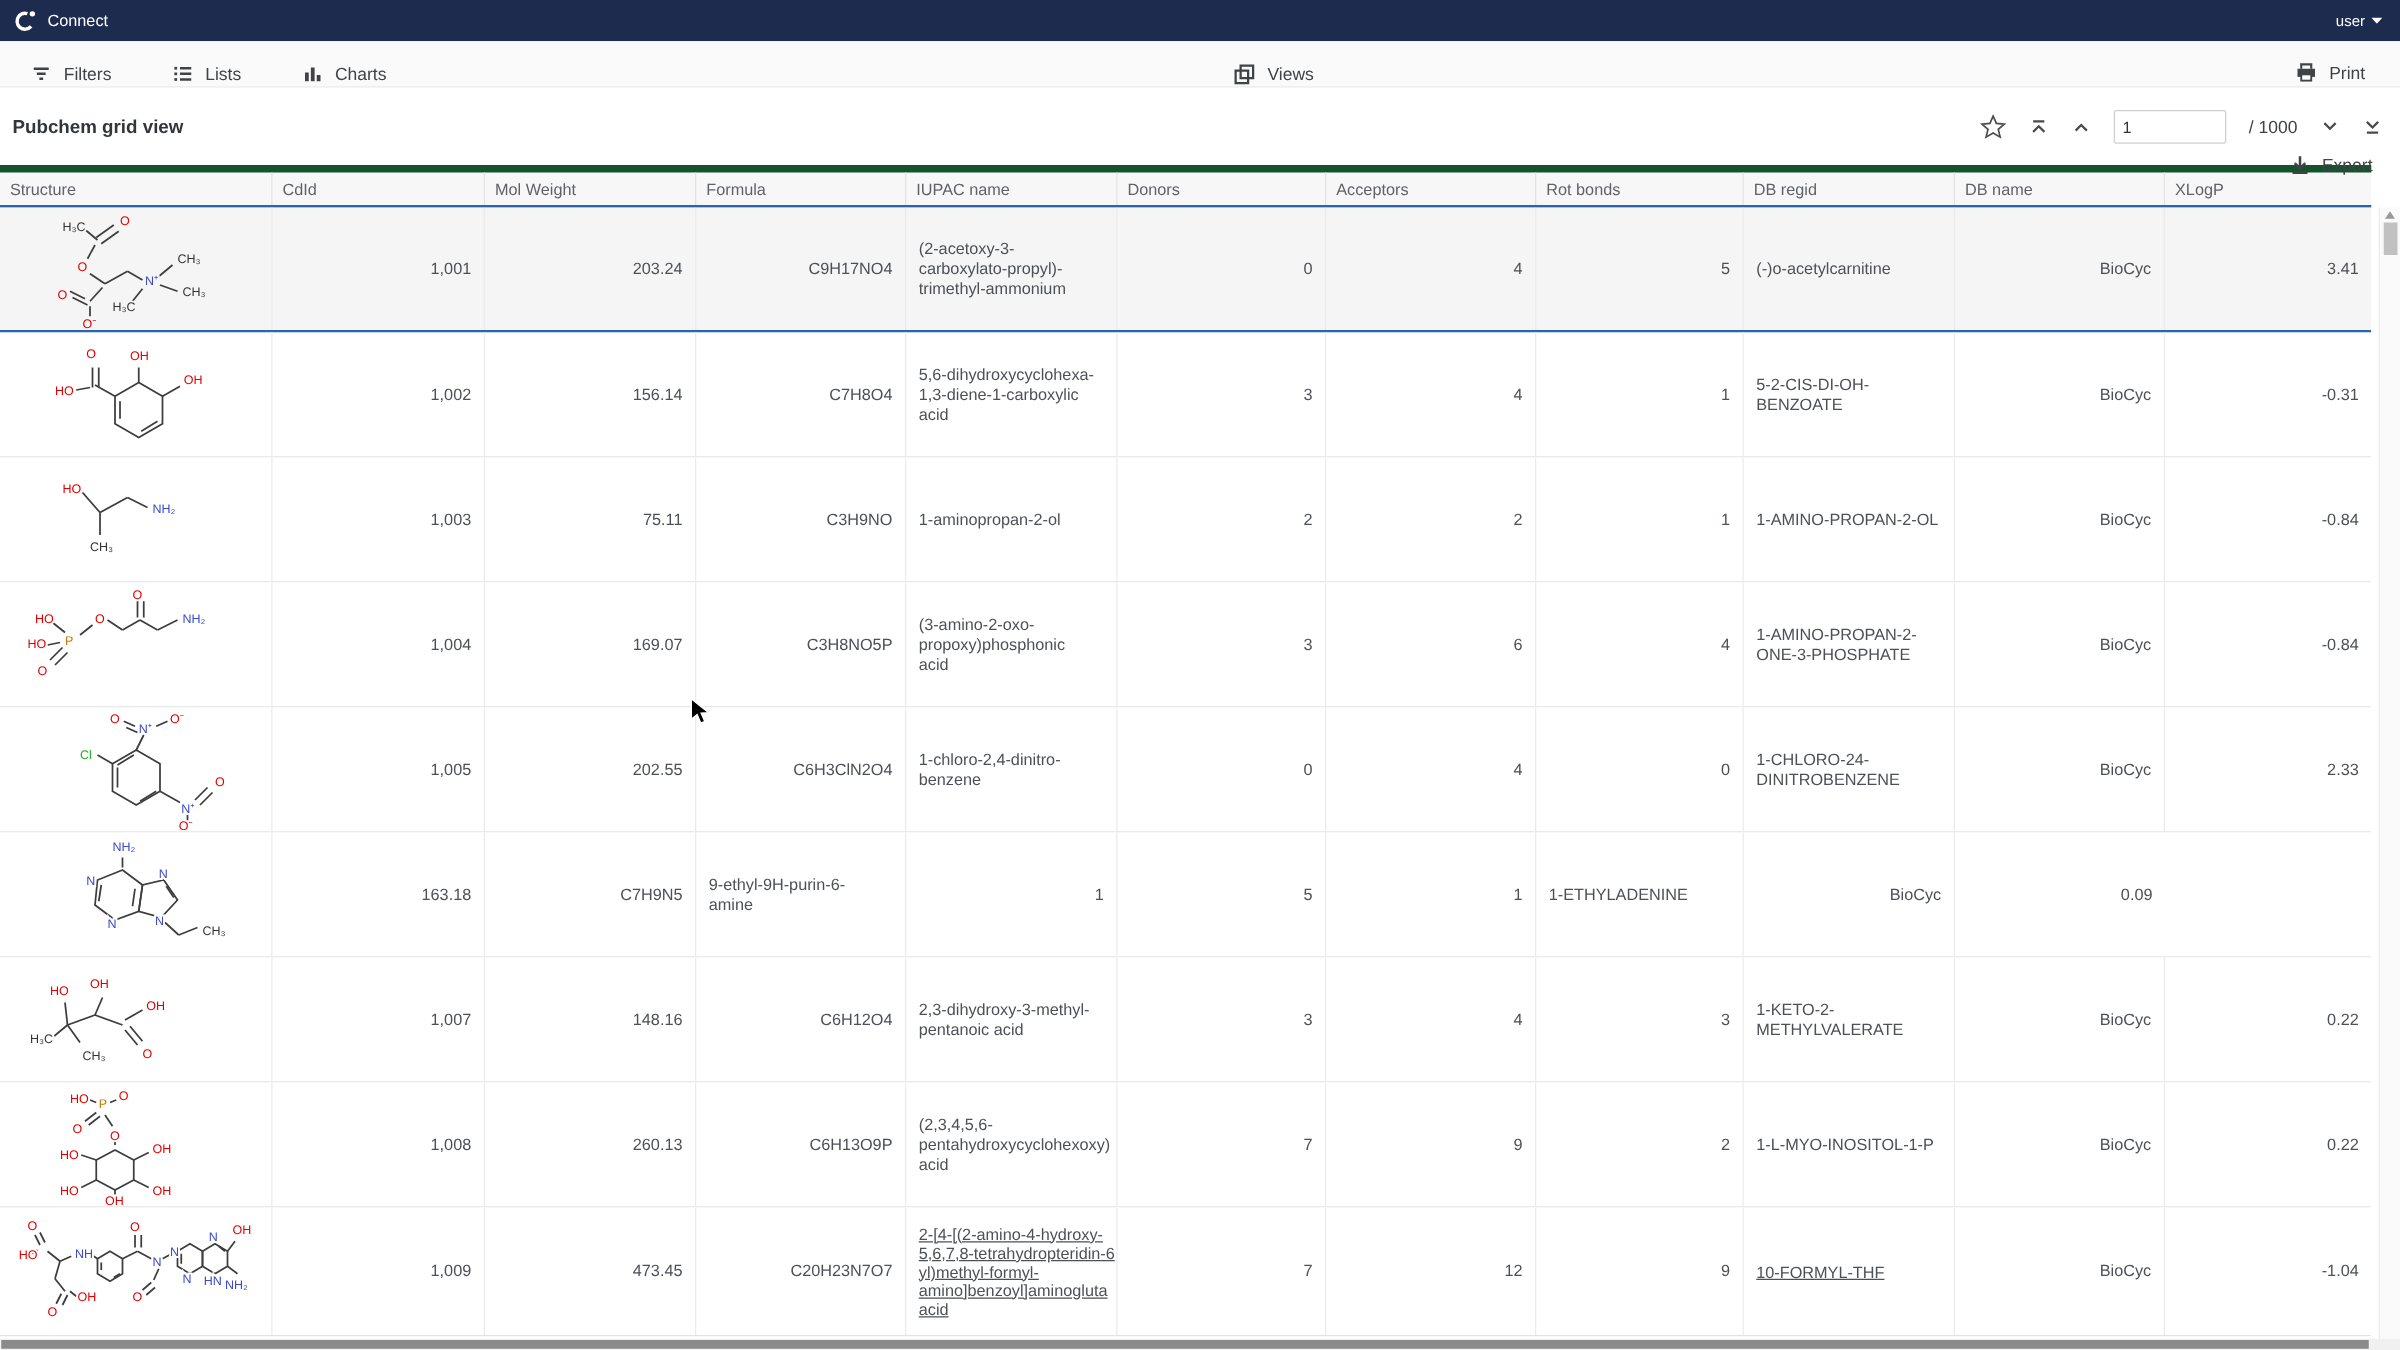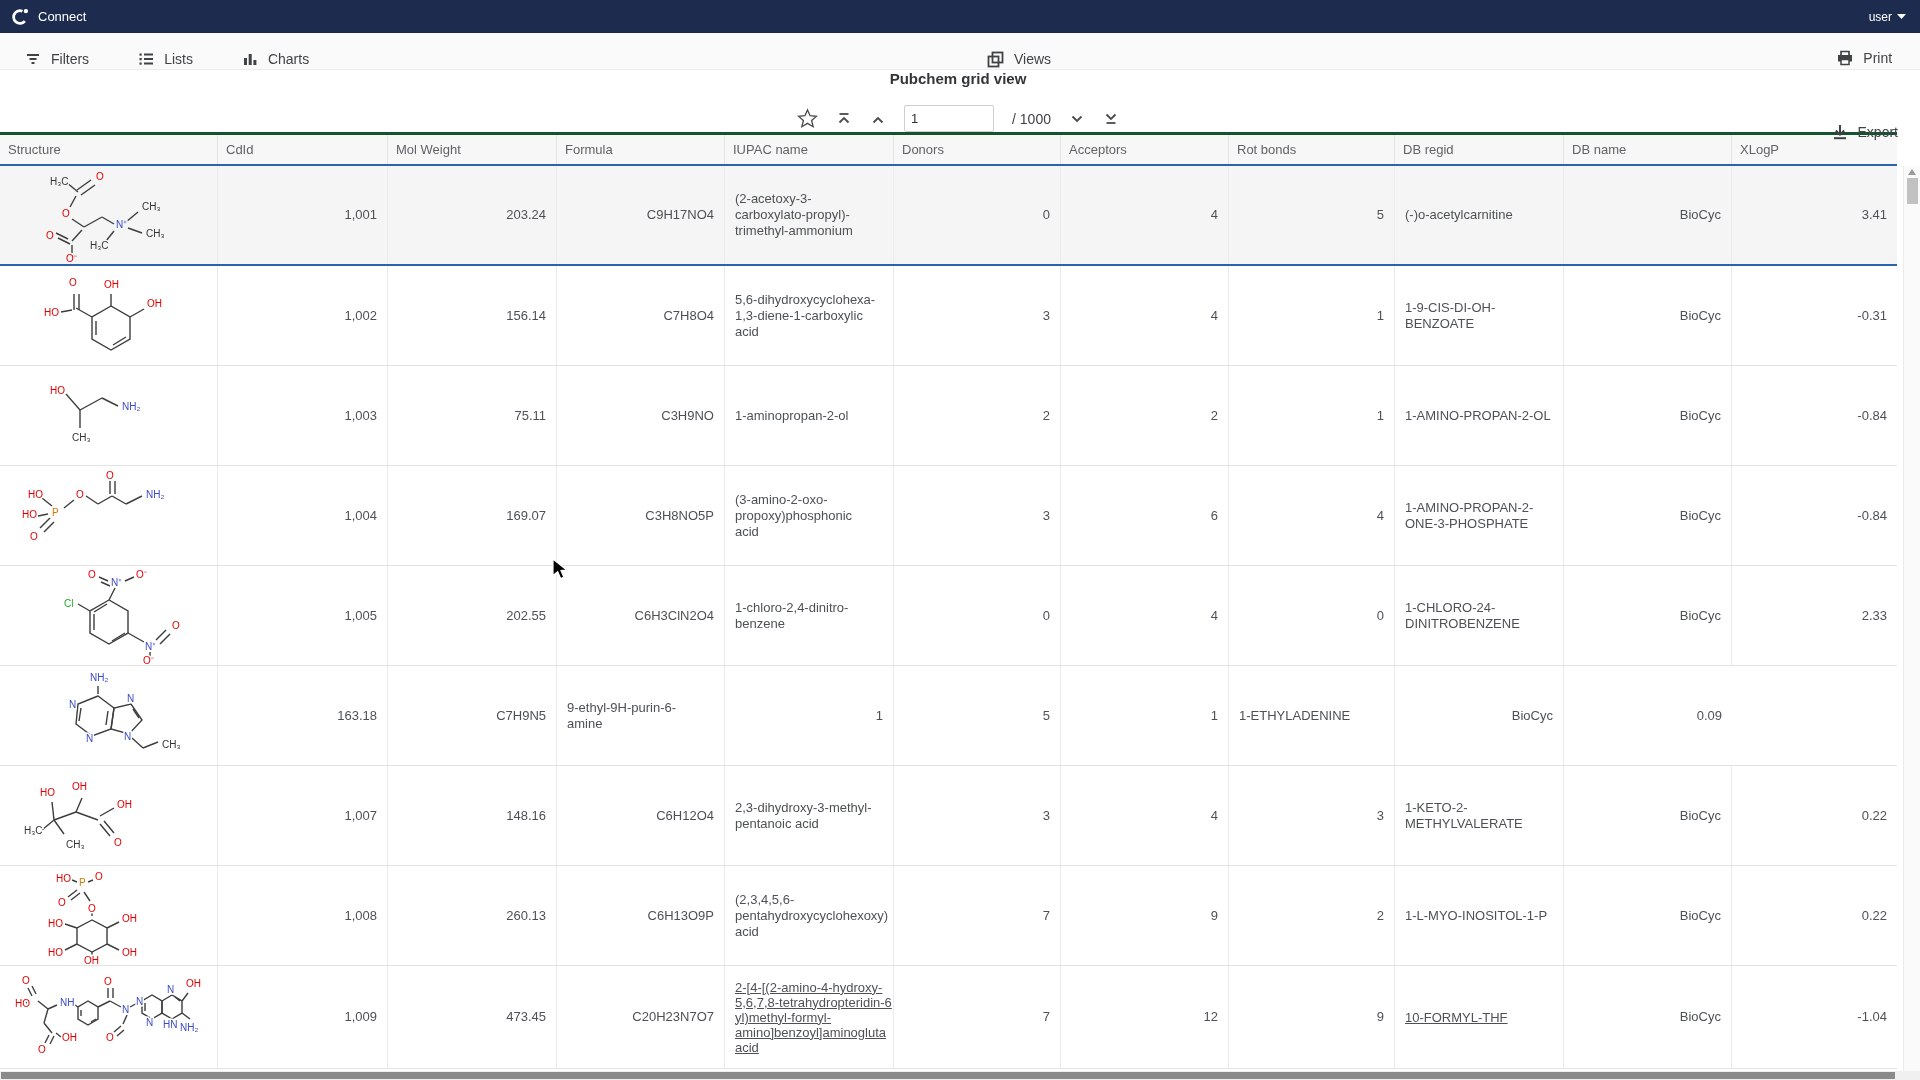--- a/index.html
+++ b/index.html
@@ -17,33 +17,33 @@
   .toolbar { position:relative; height:37px; background:#fafafa; border-bottom:1px solid #ececec;
     display:flex; align-items:center; }
   .tbtn { display:flex; align-items:center; gap:9px; font-size:14px; color:#3f4346; cursor:pointer;margin-top:16px; }
   .tbtn svg { flex:0 0 auto; }
   .tb-left { display:flex; align-items:center; gap:48px; padding-left:24px; }
   .tb-center { position:absolute; left:986px; top:0; height:100%; display:flex; align-items:center; }
   .tb-right { position:absolute; right:22px; top:0; height:100%; display:flex; align-items:center; gap:40px;flex-direction:column; }
 
   
   .titlebar { height:62px; background:#fff; display:flex; align-items:center;
-    justify-content:space-between; padding:0 14px 0 10px;flex-direction:column; }
+    justify-content:space-between; padding:0 14px 0 10px; }
   .viewtitle { font-size:15px; font-weight:bold; color:#333639; }
   .pager { display:flex; align-items:center; gap:18px; }
   .pager .icon { display:flex; align-items:center; cursor:pointer; }
   .pageinput { width:90px; height:27px; border:1px solid #cfcfcf; border-radius:2px; font-size:13px;
     color:#333; padding:0 6px; font-family:inherit; outline:none; }
   .pagetotal { font-size:14px; color:#3f4346; }
 
   
   :root { --cols:218px 170px 169px 168px 169px 167px 168px 166px 169px 168px 165px; }
   .grid { width:1897px; }
   .thead { display:grid; grid-template-columns:var(--cols); height:34px; background:#f7f7f7;
-    border-top:3px solid #14532d; border-bottom:2px solid var(--accent-blue,#2a64ae); }
+    border-top:6px solid #14532d; border-bottom:2px solid var(--accent-blue,#2a64ae); }
   .th { font-size:13px; color:#5f6368; display:flex; align-items:center; padding-left:8px;
     border-right:1px solid #e3e3e3; overflow:hidden; white-space:nowrap; cursor:pointer; }
   .th:last-child { border-right:none; }
   .tbody { height:905px; overflow:hidden; }
   .tr { display:grid; grid-template-columns:var(--cols); height:100px; background:#fff;
     border-bottom:1px solid #e3e3e3; }
   .tr.selected { background:#f5f5f5; border-bottom:2px solid var(--accent-blue,#2a64ae); }
   .tr.tall { height:103px; }
   .td { font-size:13px; color:#4d5156; display:flex; align-items:center;
     border-right:1px solid #ebebeb; overflow:hidden; line-height:16px; }
@@ -284,21 +284,21 @@
         </div>
         <div class="td num">1,002</div>
         <div class="td num">156.14</div>
         <div class="td num">C7H8O4</div>
         <div class="td txt">5,6-dihydroxycyclohexa-
 1,3-diene-1-carboxylic
 acid</div>
         <div class="td num">3</div>
         <div class="td num">4</div>
         <div class="td num">1</div>
-        <div class="td txt">1-9-CIS-DI-OH-
+        <div class="td txt">5-2-CIS-DI-OH-
 BENZOATE</div>
         <div class="td num">BioCyc</div>
         <div class="td num">-0.31</div>
       </div>
 
       <div class="tr">
         <div class="td struct">
           <svg class="mol" width="190" height="96" viewBox="0 0 190 96">
             <line x1="52" y1="26" x2="66" y2="42"></line>
               <line x1="66" y1="42" x2="88" y2="30"></line>

